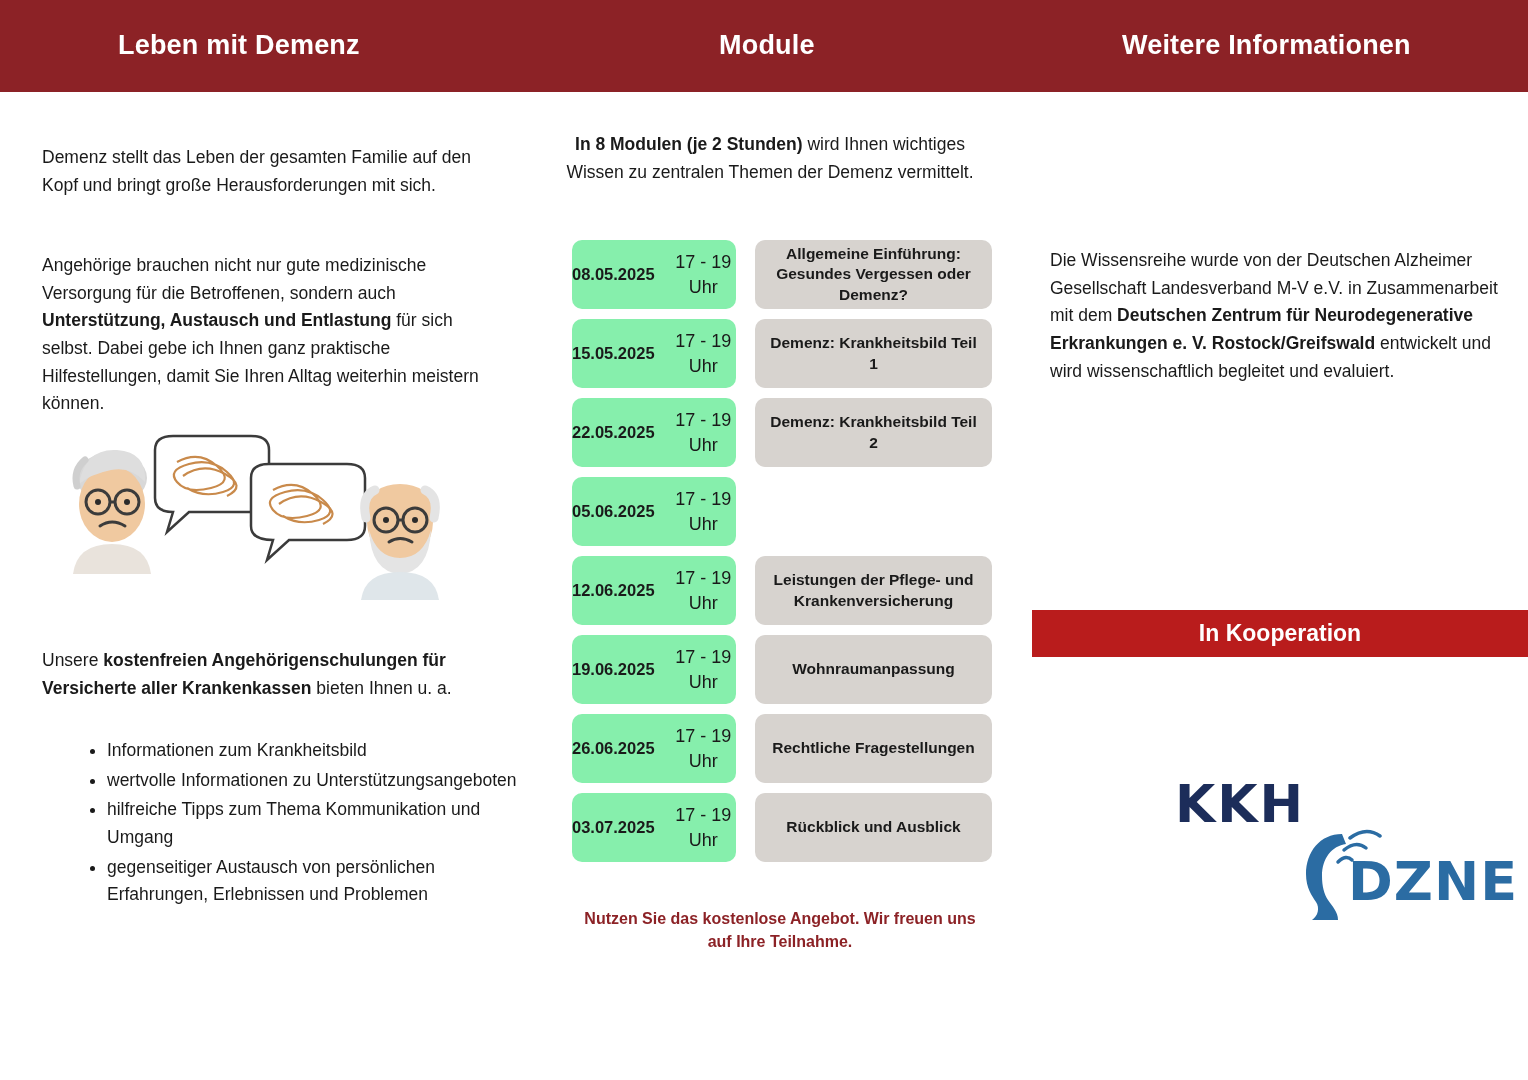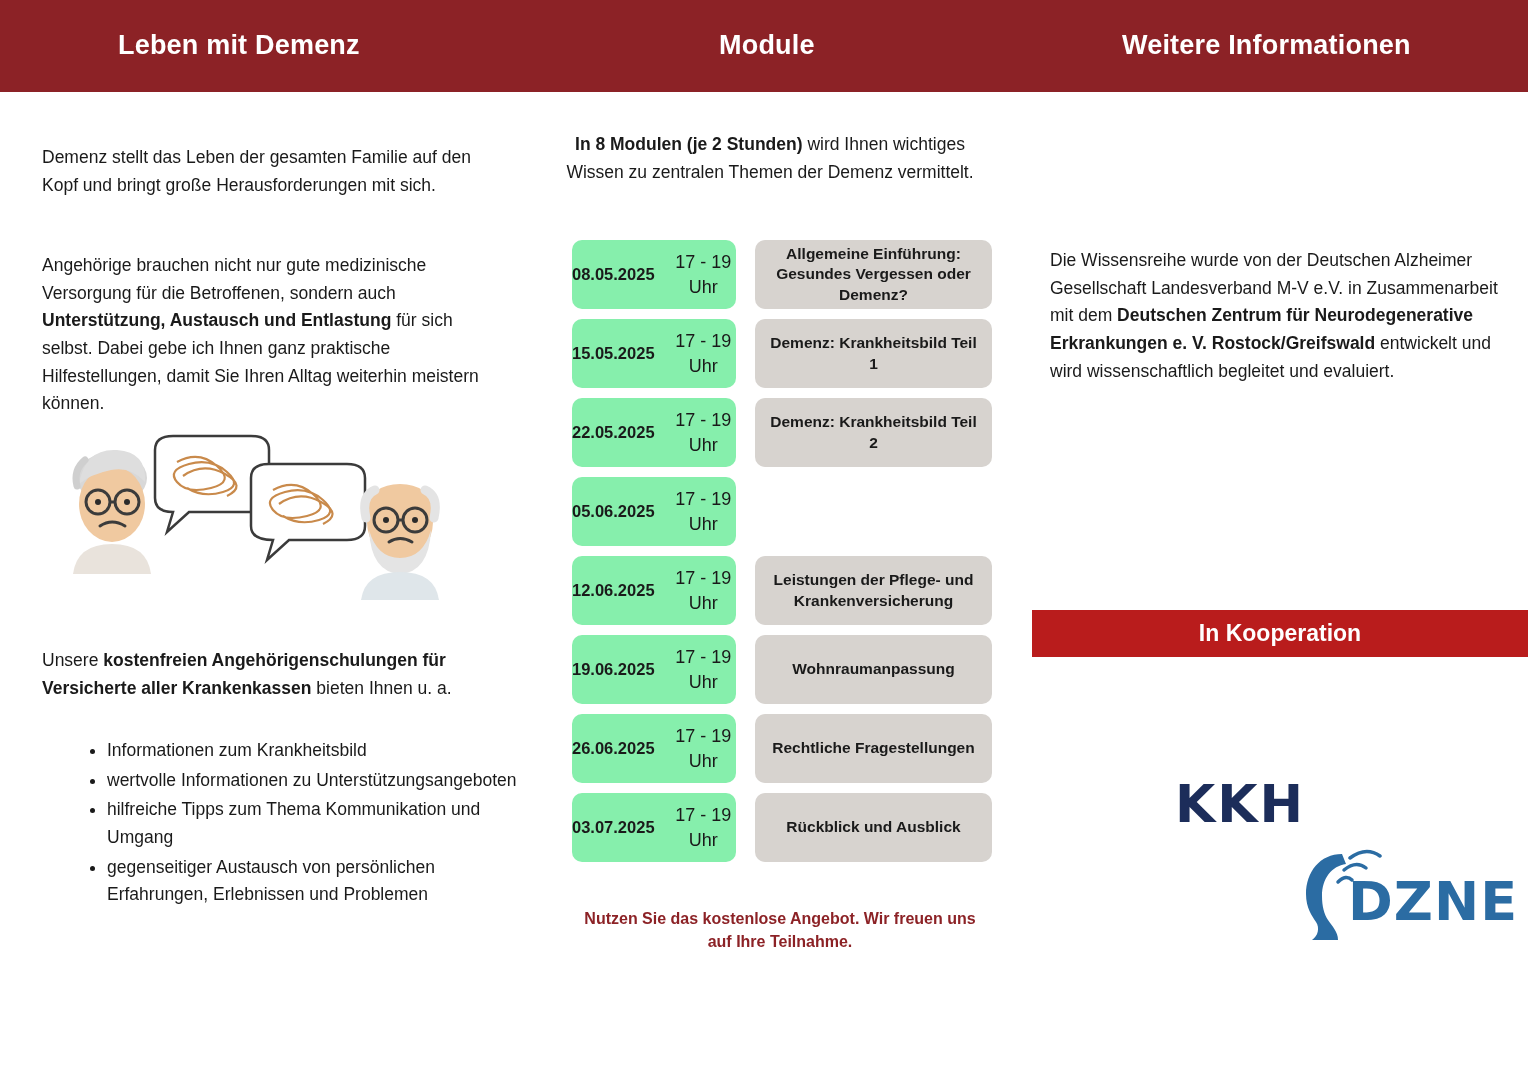--- a/index.html
+++ b/index.html
@@ -193,21 +193,21 @@
     font-size: 52px;
     font-weight: bold;
     letter-spacing: 2px;
     color: #1c2d5a;
     font-family: "DejaVu Sans", sans-serif;
     margin-top: 24px;
   }
   #dzne-logo {
     position: absolute;
     left: 278px;
-    top: 756px;
+    top: 736px;
     width: 200px;
     height: 100px;
   }
   #dzne-logo .dzne-text {
     position: absolute;
     left: 50px;
     top: 22px;
     font-size: 54px;
     font-weight: bold;
     letter-spacing: 1px;

